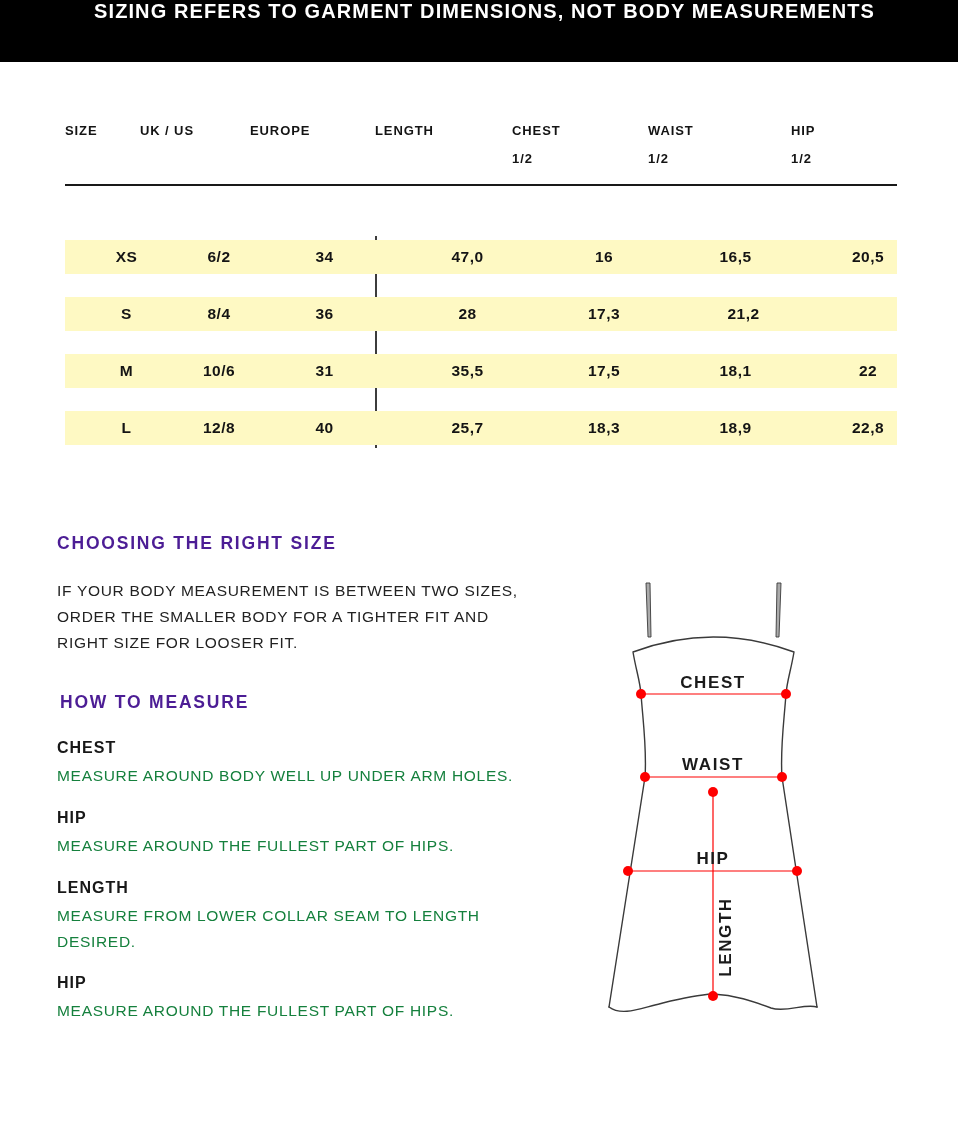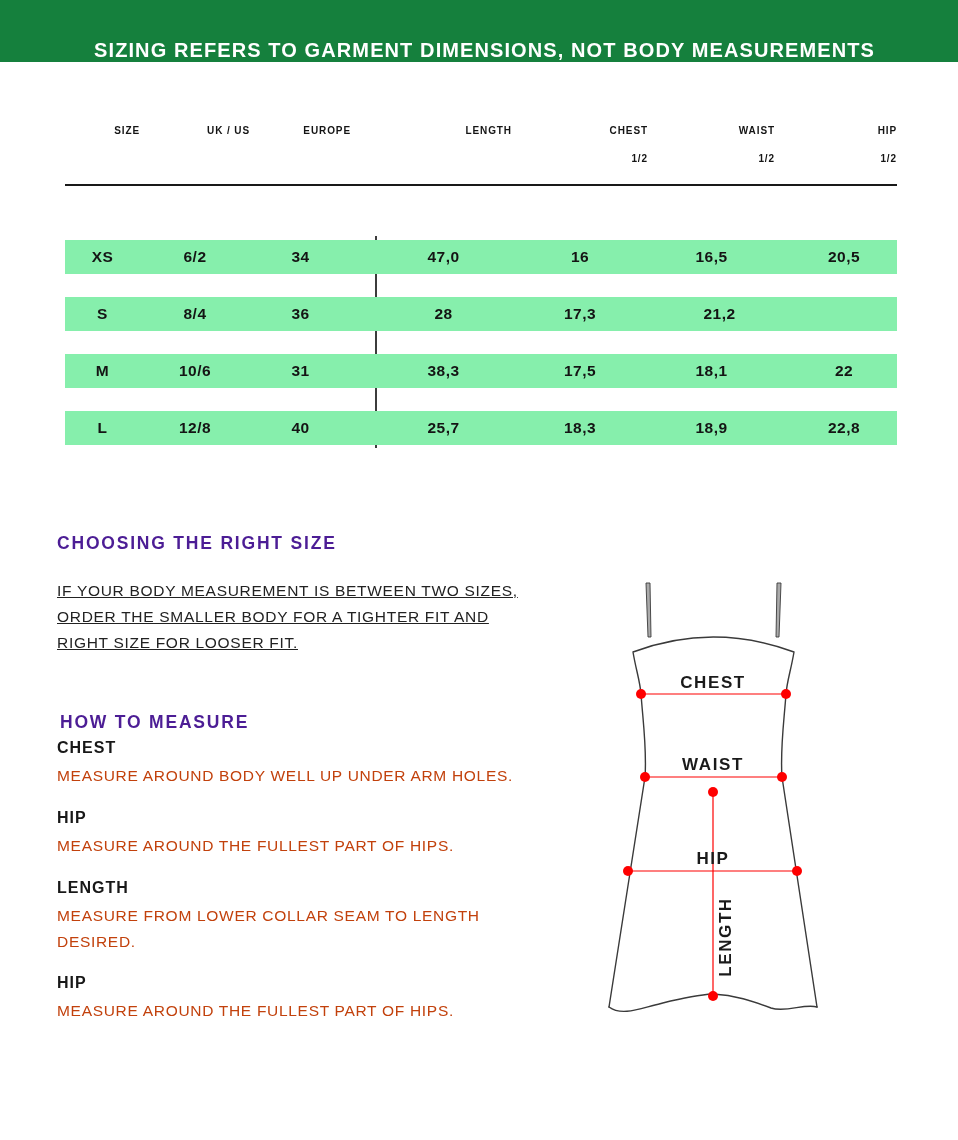--- a/index.html
+++ b/index.html
@@ -5,43 +5,43 @@
   * { margin:0; padding:0; box-sizing:border-box; }
   html,body { background:#ffffff; }
   body {
     width:958px; height:1140px; position:relative; overflow:hidden;
     font-family:"Liberation Sans", sans-serif; color:#141414;
   }
 
   
   .banner {
     position:absolute; left:0; top:0; width:958px; height:62px;
-    background:#15803d; display:flex; align-items:flex-end; justify-content:center;padding-left:11px;
+    background:#000000; display:flex; align-items:flex-start; justify-content:center;padding-left:11px;
   }
   .banner span {
     color:#ffffff; font-weight:bold; font-size:20px; letter-spacing:1.1px;
   }
 
   
   .size-table { position:absolute; left:65px; top:112px; width:832px; }
   .tgrid {
     display:grid;
     grid-template-columns:75px 110px 125px 137px 136px 127px 122px;
   }
   .thead .cell {
-    padding-top:5px; text-align:right;
-    font-weight:bold; font-size:10px; letter-spacing:0.9px; line-height:28px;
+    padding-top:5px; text-align:left;
+    font-weight:bold; font-size:13px; letter-spacing:0.9px; line-height:28px;
   }
   .thead .sub { display:block; font-weight:bold; }
   .header-rule {
     position:absolute; left:0; top:72px; width:832px; height:2px; background:#191919;
   }
   .rows { position:absolute; left:0; top:128px; width:832px; }
   .trow {
-    height:34px; margin-bottom:23px; background:#86efac;
+    height:34px; margin-bottom:23px; background:#fef9c3;padding-left:24px;
   }
   .trow .cell {
     display:flex; align-items:center; justify-content:center;
     font-weight:bold; font-size:15.5px; letter-spacing:0.5px;
   }
   .col-europe { padding-right:24px; }
   .col-hip    { padding-left:16px;text-align:right; }
   .col-divider {
     position:absolute; left:310px; top:124px; width:1.5px; height:212px;
     background:#3c3c3c;
@@ -49,29 +49,28 @@
 
   
   .sec-title {
     position:absolute; left:57px;
     font-weight:bold; font-size:17.5px; letter-spacing:1.8px; color:#4c1d95;
   }
   .body-text {
     position:absolute; left:57px;
     font-size:15.5px; letter-spacing:0.7px; line-height:26px; color:#222222;
     max-width:480px;
-    text-decoration:underline;
   }
   .measure-item { position:absolute; left:57px; max-width:465px; }
   .measure-label {
     font-weight:bold; font-size:16px; letter-spacing:1px; line-height:20px;
     margin-bottom:5px; color:#181818;
   }
   .measure-text {
-    font-size:15.5px; letter-spacing:0.7px; line-height:26px; color:#c2410c;
+    font-size:15.5px; letter-spacing:0.7px; line-height:26px; color:#15803d;
   }
 
   
   .diagram { position:absolute; left:585px; top:575px; width:250px; height:450px; }
   .diagram svg { display:block; width:100%; height:100%; }
   .dress-outline { fill:none; stroke:#3a3a3a; stroke-width:1.4; stroke-linejoin:round; stroke-linecap:round; }
   .strap { fill:#ababab; stroke:#3a3a3a; stroke-width:0.9; }
   .mline { stroke:#fe0000; stroke-width:1.2; }
   .mdot  { fill:#fe0000; }
   .mlabel {
@@ -114,21 +113,21 @@
       <div class="cell">8/4</div>
       <div class="cell col-europe">36</div>
       <div class="cell">28</div>
       <div class="cell">17,3</div>
       <div class="cell col-hip">21,2</div>
     </div>
     <div class="tgrid trow">
       <div class="cell">M</div>
       <div class="cell">10/6</div>
       <div class="cell col-europe">31</div>
-      <div class="cell">38,3</div>
+      <div class="cell">35,5</div>
       <div class="cell">17,5</div>
       <div class="cell">18,1</div>
       <div class="cell col-hip">22</div>
     </div>
     <div class="tgrid trow">
       <div class="cell">L</div>
       <div class="cell">12/8</div>
       <div class="cell col-europe">40</div>
       <div class="cell">25,7</div>
       <div class="cell">18,3</div>
@@ -138,21 +137,21 @@
   </div>
 </div>
 
 <div class="sec-title" style="top:533px;">CHOOSING THE RIGHT SIZE</div>
 <div class="body-text" style="top:578px;">
   <span style="display:block;">IF YOUR BODY MEASUREMENT IS BETWEEN TWO SIZES,</span>
   <span style="display:block;">ORDER THE SMALLER BODY FOR A TIGHTER FIT AND</span>
   <span style="display:block;">RIGHT SIZE FOR LOOSER FIT.</span>
 </div>
 
-<div class="sec-title" style="left:60px; top:712px;">HOW TO MEASURE</div>
+<div class="sec-title" style="left:60px; top:692px;">HOW TO MEASURE</div>
 
 <div class="measure-item" style="top:738px;">
   <div class="measure-label">CHEST</div>
   <div class="measure-text">MEASURE AROUND BODY WELL UP UNDER ARM HOLES.</div>
 </div>
 <div class="measure-item" style="top:808px;">
   <div class="measure-label">HIP</div>
   <div class="measure-text">MEASURE AROUND THE FULLEST PART OF HIPS.</div>
 </div>
 <div class="measure-item" style="top:878px;">

